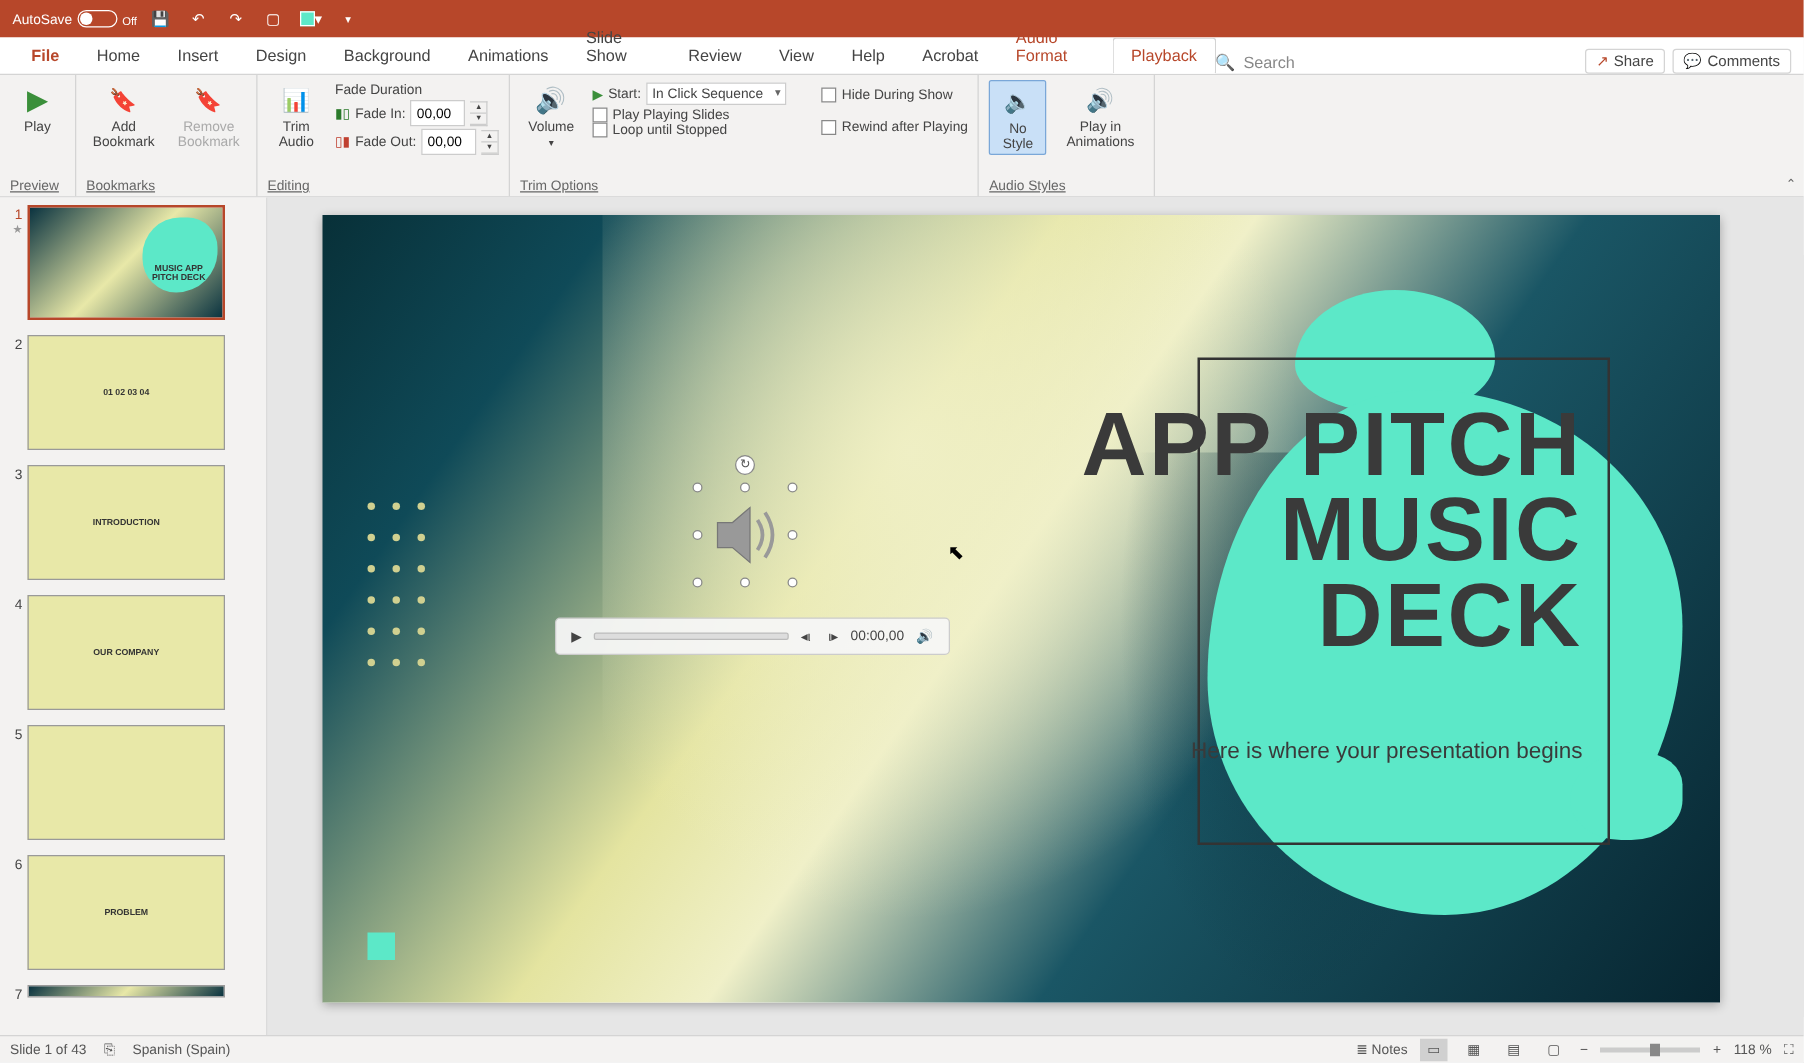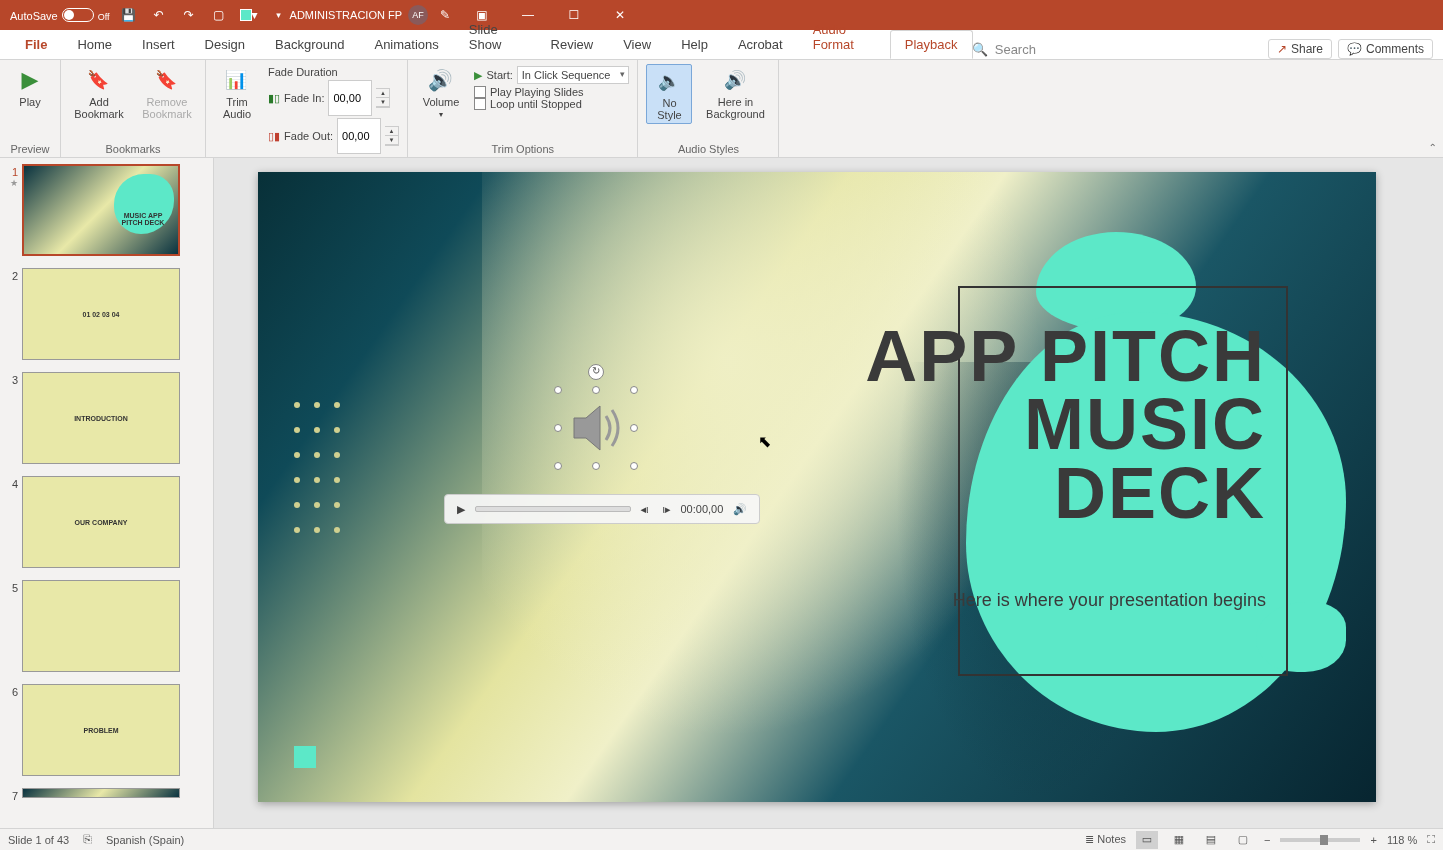--- a/index.html
+++ b/index.html
@@ -21,27 +21,27 @@
 .tabs { height: 30px; background: #fff; display: flex; align-items: flex-end; border-bottom: 1px solid #d4d4d4; padding-left: 10px; gap: 0; position: relative; }
 .tab { padding: 6px 14px; font-size: 13px; color: #444; cursor: pointer; border: 1px solid transparent; }
 .tab.context { color: #b7472a; }
 .tab.active { color: #b7472a; border: 1px solid #d4d4d4; border-bottom: 1px solid #fff; background: #fff; border-radius: 3px 3px 0 0; }
 .tabs .search-area { margin-left: auto; display: flex; align-items: center; gap: 6px; padding-right: 10px; color: #888; font-size: 13px; }
 .share-btn, .comments-btn { border: 1px solid #d4d4d4; border-radius: 3px; padding: 2px 8px; font-size: 12px; color: #444; display: flex; align-items: center; gap: 4px; cursor: pointer; }
 
 
 .ribbon { height: 98px; background: #f3f2f1; border-bottom: 1px solid #d4d4d4; display: flex; position: relative; }
 .ribbon-group { border-right: 1px solid #d4d4d4; padding: 4px 8px 2px; display: flex; flex-direction: column; justify-content: space-between; }
-.ribbon-group-label { text-align: center; font-size: 11px; color: #666; padding-top: 2px; }
+.ribbon-group-label { font-size: 11px; color: #666; padding-top: 2px; text-decoration: underline; }
 .ribbon-row { display: flex; gap: 8px; align-items: flex-start; }
 .big-btn { display: flex; flex-direction: column; align-items: center; justify-content: center; width: 60px; font-size: 11px; color: #444; cursor: pointer; padding: 2px; text-align: center; gap: 2px; }
 .big-btn.disabled { color: #aaa; }
 .big-btn .icon-box { width: 28px; height: 28px; display: flex; align-items: center; justify-content: center; }
 .small-row { display: flex; align-items: center; gap: 4px; font-size: 11px; color: #444; margin: 2px 0; }
-.num-input { width: 44px; height: 36px; border: 1px solid #ccc; font-size: 11px; padding: 0 4px; background: #fff; }
+.num-input { width: 44px; height: 21px; border: 1px solid #ccc; font-size: 11px; padding: 0 4px; background: #fff; }
 .spinner { width: 14px; height: 20px; border: 1px solid #ccc; border-left: none; display: flex; flex-direction: column; font-size: 6px; }
 .spinner div { flex: 1; display: flex; align-items: center; justify-content: center; border-bottom: 1px solid #ccc; cursor: pointer; }
 .dropdown-field { border: 1px solid #ccc; background: #fff; font-size: 11px; padding: 2px 18px 2px 4px; position: relative; min-width: 110px; }
 .dropdown-field::after { content: "▾"; position: absolute; right: 4px; top: 2px; font-size: 9px; color: #666; }
 .checkbox-row { display: flex; align-items: center; gap: 4px; font-size: 11px; color: #444; cursor: pointer; }
 .checkbox-box { width: 12px; height: 12px; border: 1px solid #888; background: #fff; }
 .no-style-highlight { background: #c9e0f7; border: 1px solid #7aa7d8; border-radius: 2px; }
 .ribbon-collapse { position: absolute; right: 6px; bottom: 4px; font-size: 10px; color: #666; cursor: pointer; }
 
 
@@ -112,29 +112,20 @@
       <span>AutoSave</span>
       <div class="toggle-pill"></div>
       <span style="font-size:9px;">Off</span>
     </div>
     <div class="qat-btn">💾</div>
     <div class="qat-btn">↶</div>
     <div class="qat-btn">↷</div>
     <div class="qat-btn">▢</div>
     <div class="qat-btn"><span style="width:12px;height:12px;background:#5ce8c8;display:inline-block;border:1px solid #fff;"></span>▾</div>
     <div class="qat-btn" style="font-size:9px;">▾</div>
-  </div>
-  <div class="right">
-    <span style="font-size:11px;">ADMINISTRACION FP</span>
-    <div class="user-badge">AF</div>
-    <div class="qat-btn">✎</div>
-    <div class="win-btn">▣</div>
-    <div class="win-btn">—</div>
-    <div class="win-btn">☐</div>
-    <div class="win-btn">✕</div>
   </div>
 </div>
 
 <div class="tabs">
   <div class="tab" style="color:#b7472a;font-weight:bold;">File</div>
   <div class="tab">Home</div>
   <div class="tab">Insert</div>
   <div class="tab">Design</div>
   <div class="tab">Background</div>
   <div class="tab">Animations</div>
@@ -240,37 +231,47 @@
         </div>
         <div class="checkbox-row">
             <div class="checkbox-box"></div>
             <span>Play Playing Slides</span>
           </div>
         <div class="checkbox-row">
             <div class="checkbox-box"></div>
             <span>Loop until Stopped</span>
           </div>
       </div>
+      <div style="margin-left:20px;">
+        <div class="checkbox-row" style="margin-top:6px;">
+            <div class="checkbox-box"></div>
+            <span>Hide During Show</span>
+          </div>
+        <div class="checkbox-row" style="margin-top:14px;">
+            <div class="checkbox-box"></div>
+            <span>Rewind after Playing</span>
+          </div>
+      </div>
     </div>
     <div class="ribbon-group-label">Trim Options</div>
   </div>
 
   <div class="ribbon-group">
     <div class="ribbon-row">
       <div class="big-btn no-style-highlight" style="width:46px;">
         <div class="icon-box">
             <span style="font-size:18px;color:#888;">🔈</span>
           </div>
         <span>No Style</span>
       </div>
       <div class="big-btn" style="width:70px;">
         <div class="icon-box">
             <span style="font-size:18px;color:#4a7aaa;">🔊</span>
           </div>
-        <span>Here in Background</span>
+        <span>Play in Animations</span>
       </div>
     </div>
     <div class="ribbon-group-label">Audio Styles</div>
   </div>
   <div class="ribbon-collapse">⌃</div>
 </div>
 
 <div class="workarea">
 
   <div class="thumb-panel">

